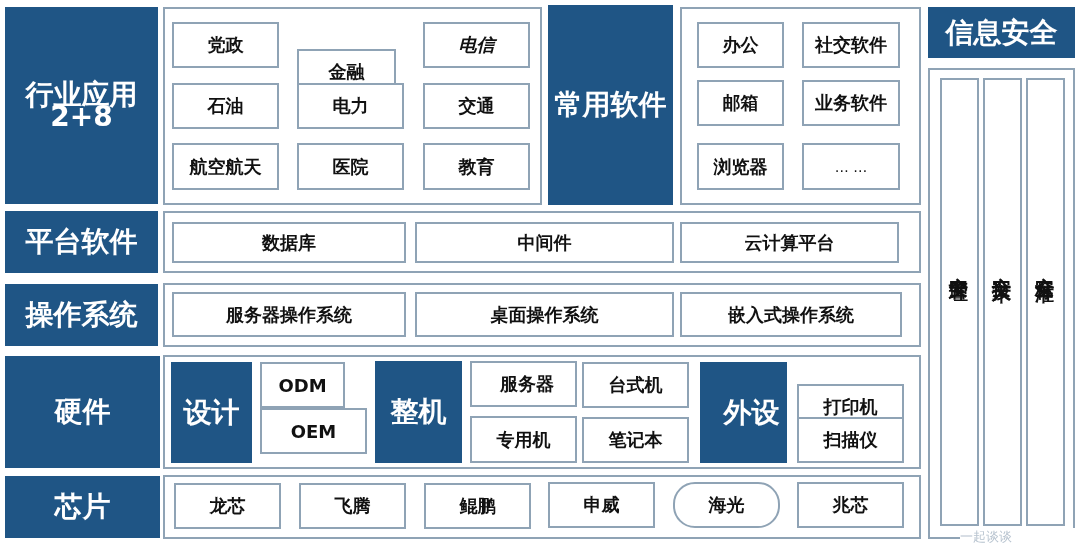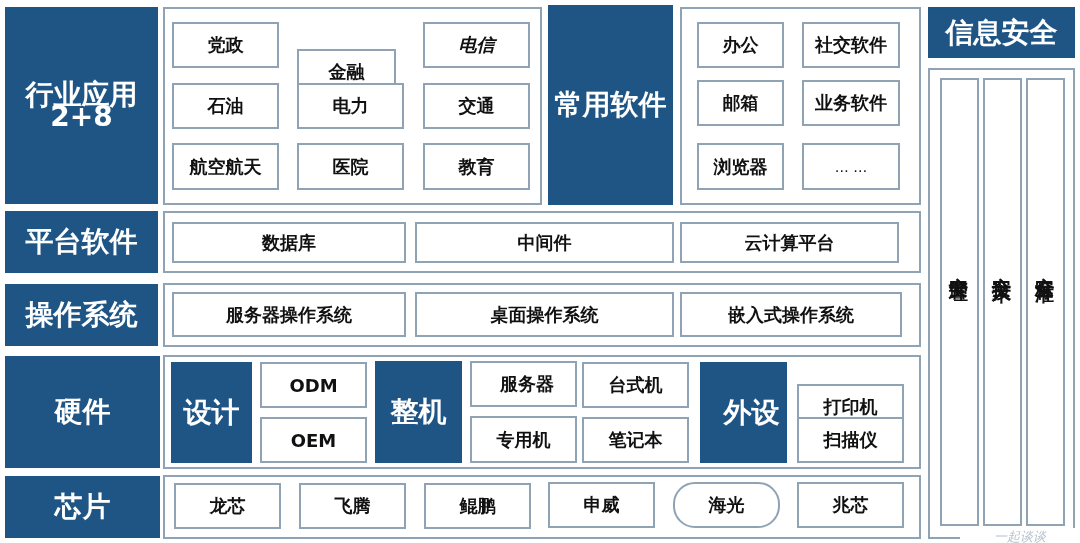--- a/index.html
+++ b/index.html
@@ -50,22 +50,22 @@
 
 <div class="abs dark lbl" style="left:5px;top:284px;width:153px;height:62px;">操作系统</div>
 <div class="abs panel" style="left:163px;top:283px;width:758px;height:64px;"></div>
 <div class="abs box" style="left:172px;top:292px;width:234px;height:45px;">服务器操作系统</div>
 <div class="abs box" style="left:415px;top:292px;width:259px;height:45px;">桌面操作系统</div>
 <div class="abs box" style="left:680px;top:292px;width:222px;height:45px;">嵌入式操作系统</div>
 
 <div class="abs dark lbl" style="left:5px;top:356px;width:155px;height:112px;">硬件</div>
 <div class="abs panel" style="left:163px;top:355px;width:758px;height:114px;"></div>
 <div class="abs dark lbl" style="left:171px;top:362px;width:81px;height:101px;">设计</div>
-<div class="abs box" style="left:260px;top:362px;width:107px;height:46px;">ODM</div>
-<div class="abs box" style="left:260px;top:417px;width:107px;height:46px;">OEM</div>
+<div class="abs box" style="left:260px;top:362px;width:85px;height:46px;">ODM</div>
+<div class="abs box" style="left:260px;top:408px;width:107px;height:46px;">OEM</div>
 <div class="abs dark lbl" style="left:375px;top:361px;width:87px;height:102px;">整机</div>
 <div class="abs box" style="left:470px;top:361px;width:107px;height:46px;padding-left:7px;">服务器</div>
 <div class="abs box" style="left:582px;top:362px;width:107px;height:46px;">台式机</div>
 <div class="abs box" style="left:470px;top:416px;width:107px;height:47px;">专用机</div>
 <div class="abs box" style="left:582px;top:417px;width:107px;height:46px;">笔记本</div>
 <div class="abs dark lbl" style="left:700px;top:362px;width:87px;height:101px;padding-left:16px;">外设</div>
 <div class="abs box" style="left:797px;top:384px;width:107px;height:46px;">打印机</div>
 <div class="abs box" style="left:797px;top:417px;width:107px;height:46px;">扫描仪</div>
 
 <div class="abs dark lbl" style="left:5px;top:476px;width:155px;height:62px;">芯片</div>
@@ -82,15 +82,15 @@
 <div class="abs vcol" style="left:940px;top:78px;width:39px;height:448px;">
   <span class="vtext">安全管理</span>
 </div>
 <div class="abs vcol" style="left:983px;top:78px;width:39px;height:448px;">
   <span class="vtext">安全技术</span>
 </div>
 <div class="abs vcol" style="left:1026px;top:78px;width:39px;height:448px;">
   <span class="vtext">安全标准</span>
 </div>
 
-<div class="abs wm" style="left:960px;top:528px;width:120px;height:16px;background:#fff;text-align:center;font-style:italic;">
+<div class="abs wm" style="left:960px;top:528px;width:120px;height:16px;background:#fff;text-align:left;">
   <span>一起谈谈</span>
 </div>
 
 </body></html>

